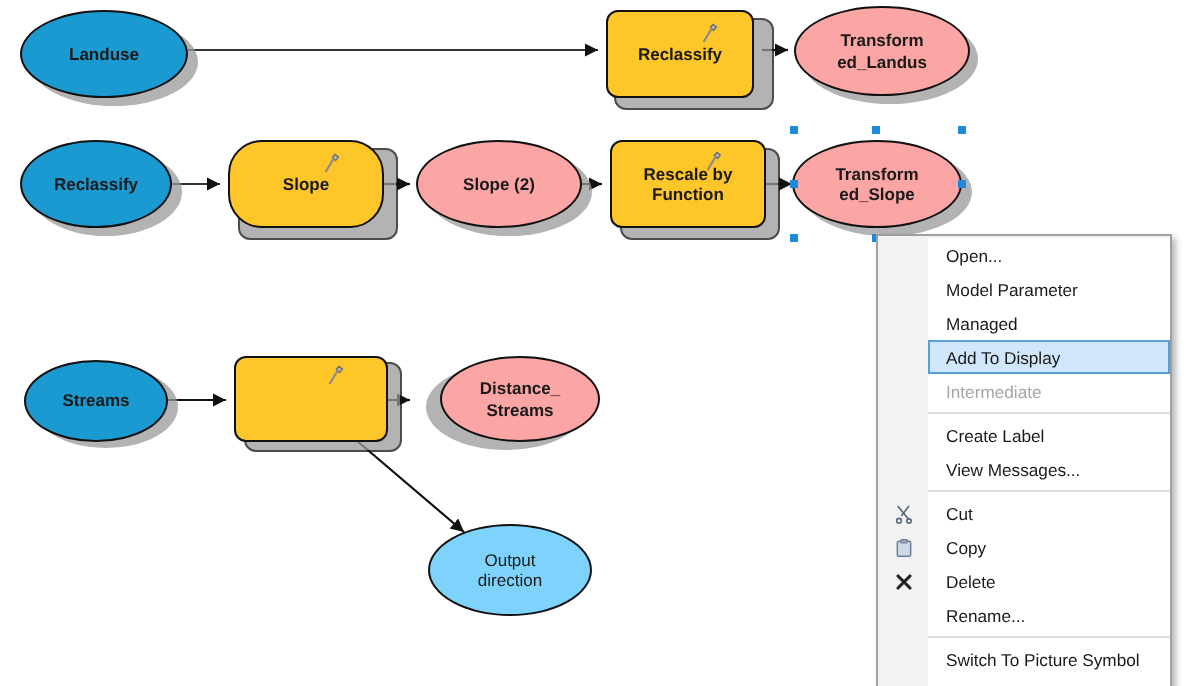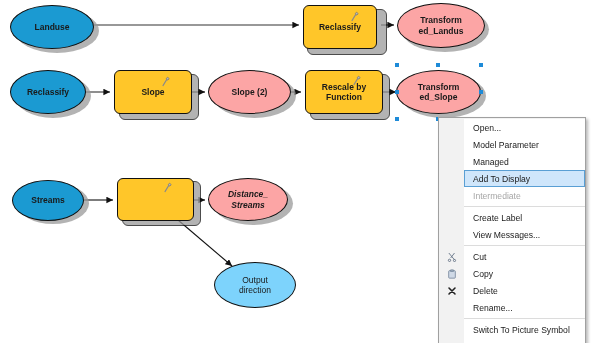--- a/index.html
+++ b/index.html
@@ -151,21 +151,21 @@
     <span class="lbl">
       <span>Transform</span><br>
       <span>ed_Landus</span>
     </span>
   </div>
 
   <div class="node ellipse blue" style="left:10px;top:70px;width:76px;height:44px;">
     <span class="lbl">Reclassify</span>
   </div>
 
-  <div class="node rect" style="left:114px;top:70px;width:78px;height:44px;">
+  <div class="node rect" style="left:114px;top:70px;width:78px;height:44px;border-radius:17px;">
     <svg class="hammer" style="left:44px;top:5px;" viewBox="0 0 12 12">
       <path d="M8.5 1.2 L10.2 2.6 L8.8 4.2 L7.2 2.6 Z" fill="#b9b9b9" stroke="#6e6e6e" stroke-width=".7"></path>
       <path d="M7.8 3.4 L4.0 9.6" stroke="#8a8a8a" stroke-width="1.1" stroke-linecap="round"></path>
     </svg>
     <span class="lbl">Slope</span>
   </div>
 
   <div class="node ellipse green" style="left:208px;top:70px;width:83px;height:44px;">
     <span class="lbl">Slope (2)</span>
   </div>
@@ -201,21 +201,21 @@
     <span class="lbl">Streams</span>
   </div>
 
   <div class="node rect" style="left:117px;top:178px;width:77px;height:43px;">
     <svg class="hammer" style="left:43px;top:3px;" viewBox="0 0 12 12">
       <path d="M8.5 1.2 L10.2 2.6 L8.8 4.2 L7.2 2.6 Z" fill="#b9b9b9" stroke="#6e6e6e" stroke-width=".7"></path>
       <path d="M7.8 3.4 L4.0 9.6" stroke="#8a8a8a" stroke-width="1.1" stroke-linecap="round"></path>
     </svg>
   </div>
 
-  <div class="node ellipse green" style="left:208px;top:178px;width:80px;height:43px;font-style:italic;">
+  <div class="node ellipse green" style="left:220px;top:178px;width:80px;height:43px;">
     <span class="lbl">
       <span>Distance_</span><br>
       <span>Streams</span>
     </span>
   </div>
 
   <div class="node ellipse white" style="left:214px;top:262px;width:82px;height:46px;">
     <span class="lbl">
       <span>Output</span><br>
       <span>direction</span>

